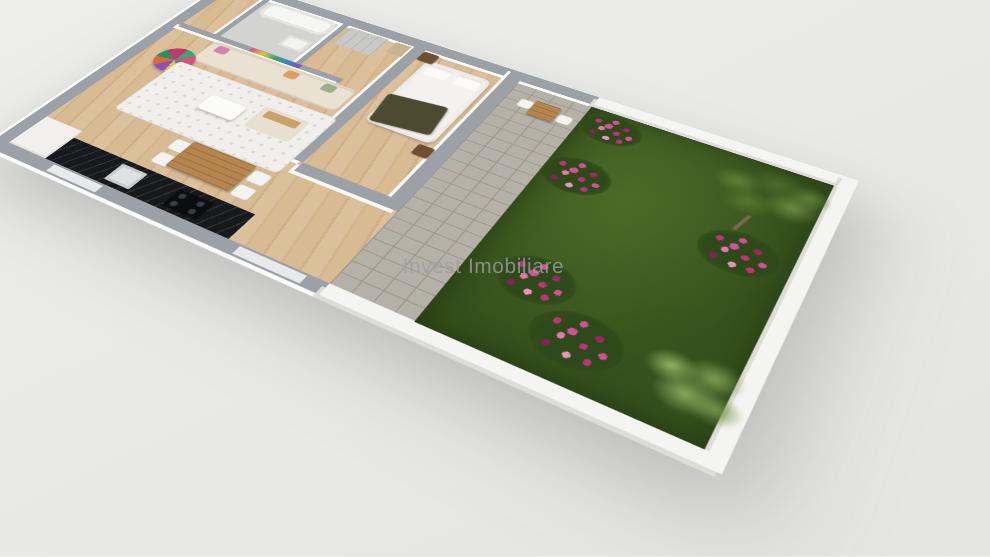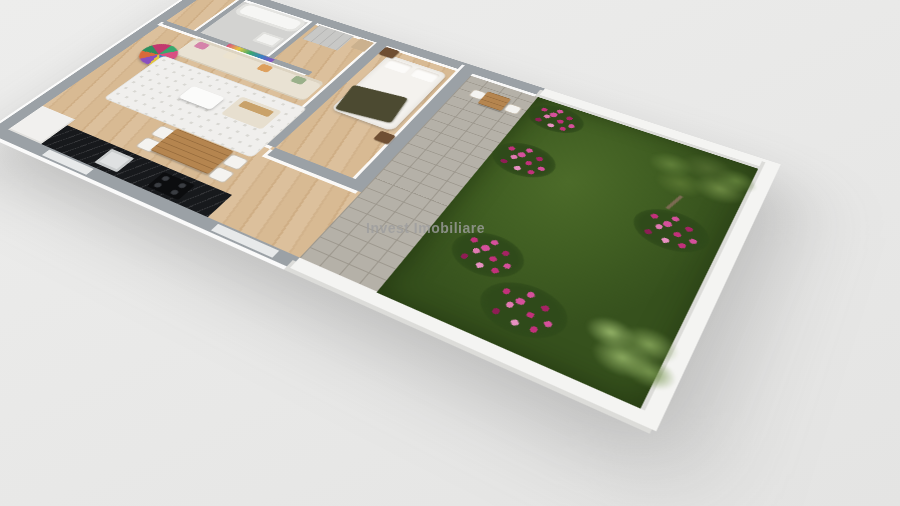--- a/index.html
+++ b/index.html
@@ -84,22 +84,22 @@
   .tree{position:absolute;filter:blur(.8px);border-radius:50%;
     background:
       radial-gradient(26% 26% at 28% 38%,#61803a 0%,rgba(97,128,58,0) 70%),
       radial-gradient(30% 30% at 55% 25%,#4f692e 0%,rgba(79,105,46,0) 70%),
       radial-gradient(30% 30% at 72% 50%,#6d8a43 0%,rgba(109,138,67,0) 70%),
       radial-gradient(28% 28% at 42% 62%,#587531 0%,rgba(88,117,49,0) 70%),
       radial-gradient(24% 24% at 80% 30%,#61803a 0%,rgba(97,128,58,0) 70%);}
   .trunk{position:absolute;width:3px;height:22px;background:#7b6a52;transform:rotate(14deg);}
   
   .watermark{
-    position:absolute;left:366px;top:220px;
-    font-size:14px;font-weight:700;letter-spacing:.5px;
+    position:absolute;left:366px;top:232px;
+    font-size:19px;font-weight:400;letter-spacing:.5px;
     color:#9e9e9e;opacity:.8;white-space:nowrap;
   }
 </style>
 </head>
 <body>
 
 <div class="stage">
   <div class="scene">
     <div class="plan">
       <div class="property"></div>

